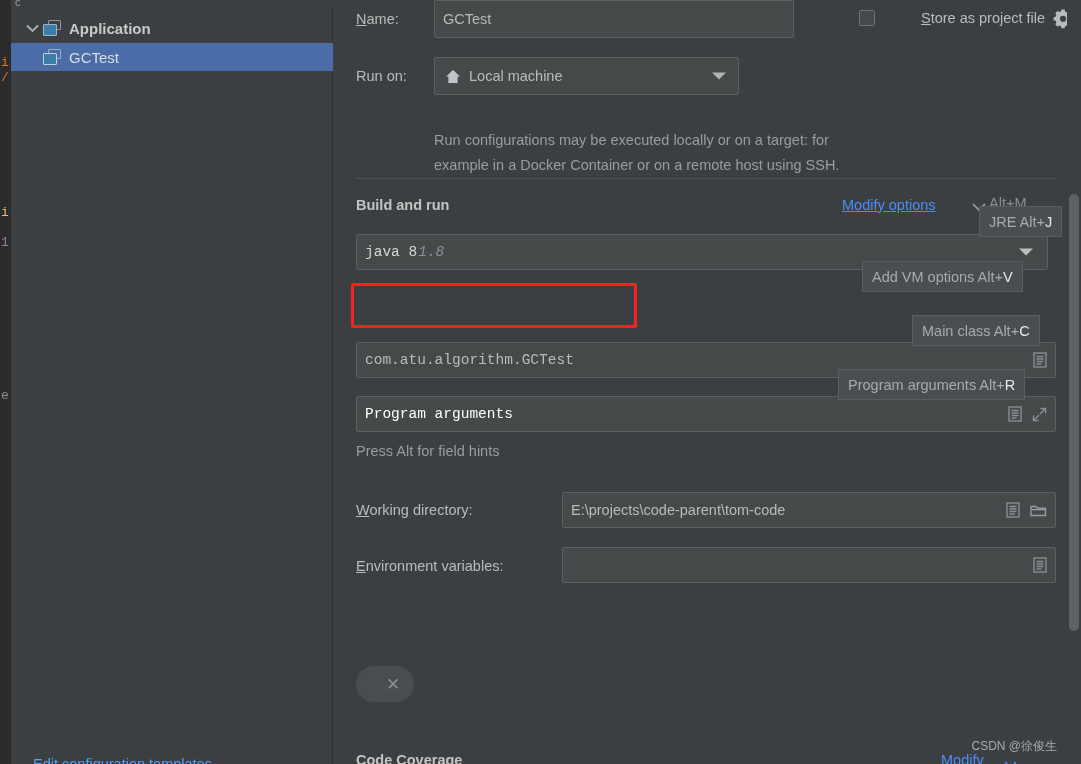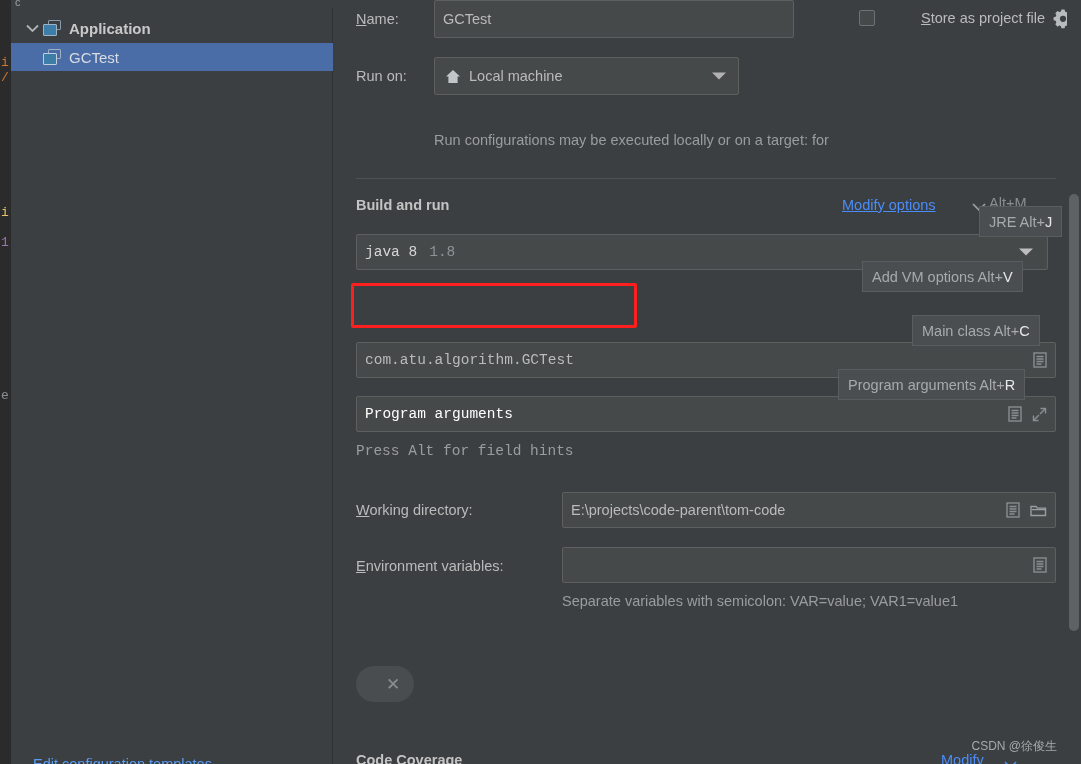--- a/index.html
+++ b/index.html
@@ -147,41 +147,41 @@
     color: #8b8f92; font-size: 14.5px;
   }
 
   
   .jre-field   { left: 22px; top: 234px; width: 692px; height: 36px; }
   .vm-field    { left: 22px; top: 288px; width: 700px; height: 36px; }
   .main-field  { left: 22px; top: 342px; width: 700px; height: 36px; }
   .args-field  { left: 22px; top: 396px; width: 700px; height: 36px; }
 
   .jre-bright { color: #d6d6d6; }
-  .jre-dim { color: #8e9294; margin-left: 12px; }
+  .jre-dim { color: #8e9294; margin-left: 1px; font-style: italic; }
 
   .jre-arrow {
     position: absolute; right: 14px; top: 50%; transform: translateY(-50%);
     width: 0; height: 0;
     border-left: 7px solid transparent; border-right: 7px solid transparent;
     border-top: 7px solid #bdbdbd;
   }
 
   .fld-icons {
     position: absolute; right: 8px; top: 50%; transform: translateY(-50%);
     display: flex; align-items: center; gap: 10px;
   }
 
   .vm-redbox {
     position: absolute; left: 17px; top: 283px; width: 286px; height: 45px;
     border: 3px solid #ff1f1f; border-radius: 2px; pointer-events: none;
   }
 
   .alt-hint {
-    position: absolute; left: 22px; top: 443px; color: #9a9d9f; font-size: 14.5px; font-family: Liberation Mono, monospace;
+    position: absolute; left: 22px; top: 443px; color: #9a9d9f; font-size: 14.5px;
   }
 
   
   .wd-label  { position: absolute; left: 22px; top: 502px; }
   .wd-field  { left: 228px; top: 492px; width: 494px; height: 36px; }
   .env-label { position: absolute; left: 22px; top: 558px; }
   .env-field { left: 228px; top: 547px; width: 494px; height: 36px; }
   .env-hint  {
     position: absolute; left: 228px; top: 593px; color: #9a9d9f; font-size: 14.5px;
   }
@@ -309,20 +309,21 @@
       <svg width="16" height="15" viewBox="0 0 16 15">
         <path d="M8 1 L15 7.5 H12.6 V14 H3.4 V7.5 H1 Z" fill="#c3c6c8"></path>
       </svg>
     </span>
     <span>Local machine</span>
     <span class="combo-arrow"></span>
   </div>
 
   <div class="hint-2line">
     <div>Run configurations may be executed locally or on a target: for</div>
+    <div>example in a Docker Container or on a remote host using SSH.</div>
   </div>
 
   <div class="divider"></div>
 
   <span class="section-title">Build and run</span>
   <span class="modify-link"><u>M</u>odify options</span>
   <span class="modify-chevron">
     <svg width="14" height="9" viewBox="0 0 14 9">
         <path d="M1 1 L7 7 L13 1" fill="none" stroke="#9aa0a4" stroke-width="1.7"></path>
       </svg>
@@ -402,21 +403,20 @@
       <span class="ico-list">
         <svg width="14" height="16" viewBox="0 0 14 16">
           <rect x="1" y="1" width="12" height="14" fill="none" stroke="#8a8e90" stroke-width="1.4"></rect>
           <g stroke="#8a8e90" stroke-width="1.3">
             <path d="M3.5 4.5h7M3.5 7h7M3.5 9.5h7M3.5 12h5"></path>
           </g>
         </svg>
       </span>
     </span>
   </div>
-  <span class="env-hint">Separate variables with semicolon: VAR=value; VAR1=value1</span>
 
   <div class="chip">
     <span class="chip-x">✕</span>
   </div>
 
   <span class="coverage-title">Code Coverage</span>
   <span class="coverage-modify">Modify</span>
   <span class="coverage-modify-chev">
     <svg width="13" height="8" viewBox="0 0 13 8">
         <path d="M1 1 L6.5 6.5 L12 1" fill="none" stroke="#4a8df8" stroke-width="1.6"></path>

